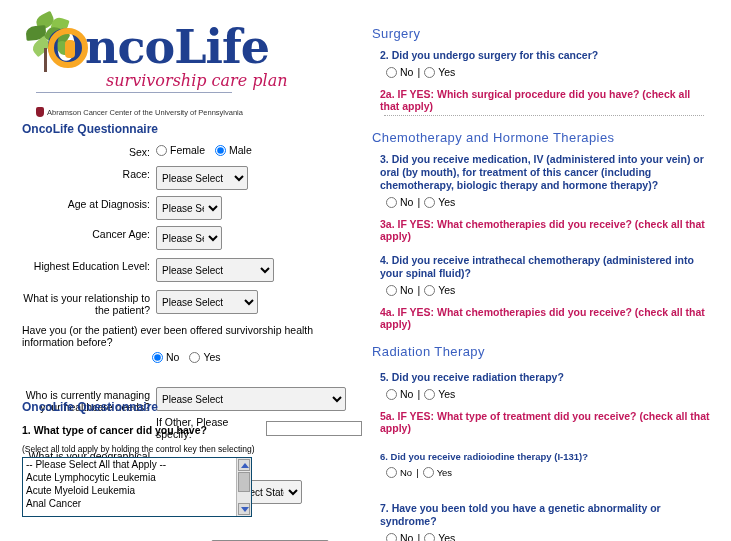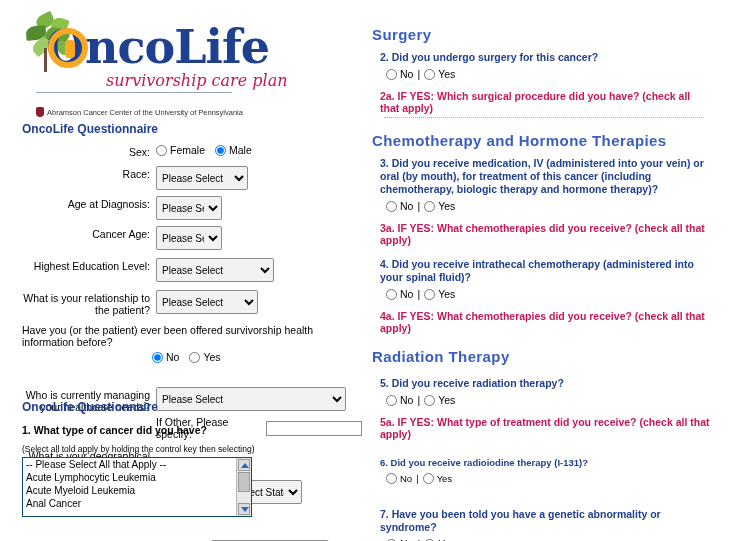--- a/index.html
+++ b/index.html
@@ -265,22 +265,22 @@
     box-sizing: border-box;
   }
   
   .right-col {
     position: absolute;
     left: 372px;
     top: 26px;
     width: 340px;
   }
   .rc-title {
-    font-size: 15px;
-    font-weight: bold;
+    font-size: 13px;
+    font-weight: normal;
     color: #3a5fc0;
     letter-spacing: 0.4px;
     margin-top: 14px;
     margin-bottom: 8px;
   }
   .rc-title:first-child { margin-top: 0; }
   .rc-q {
     font-size: 10.5px;
     font-weight: bold;
     color: #1f3f8f;

